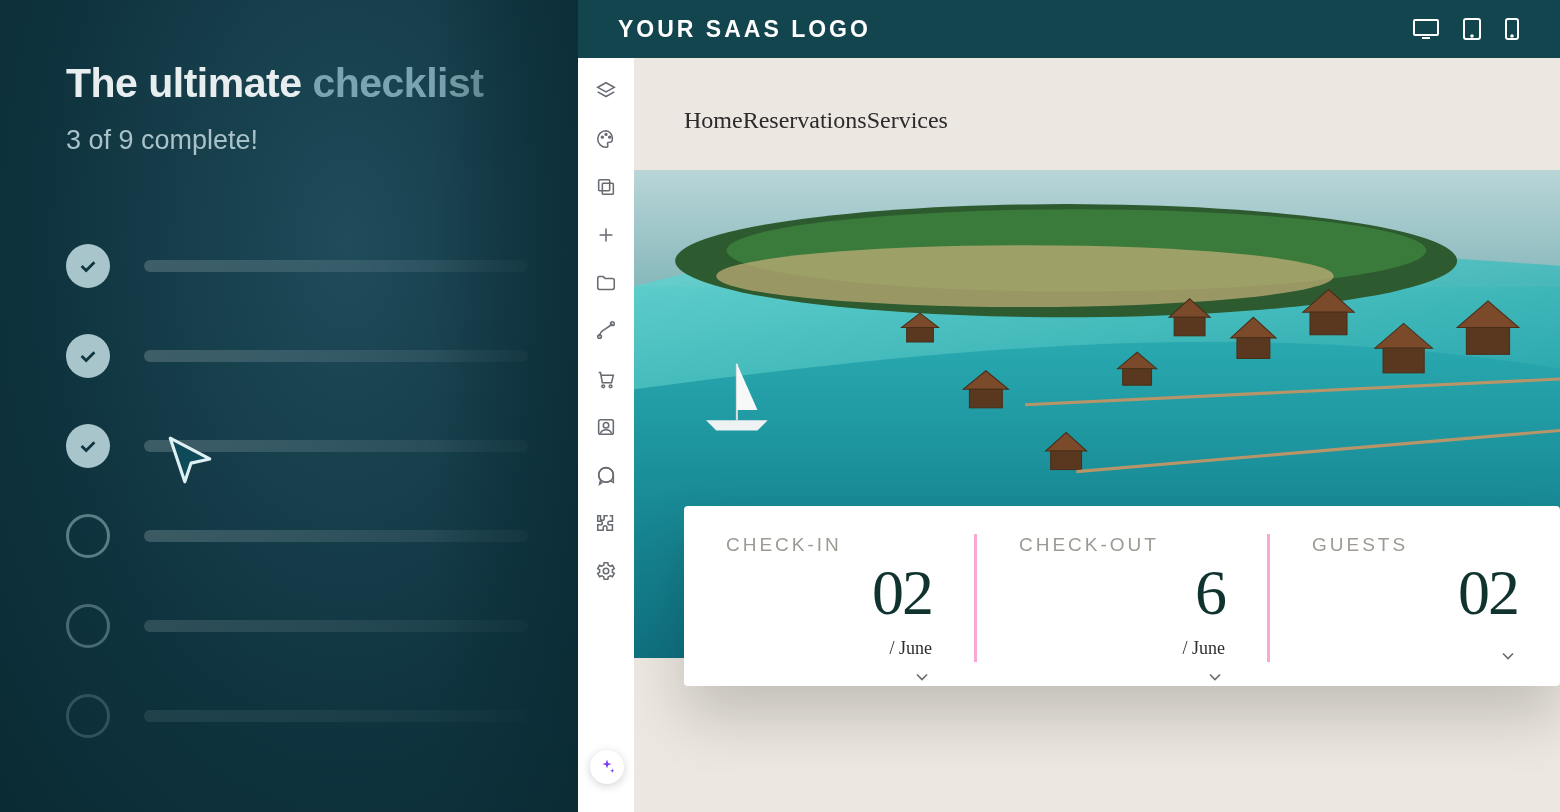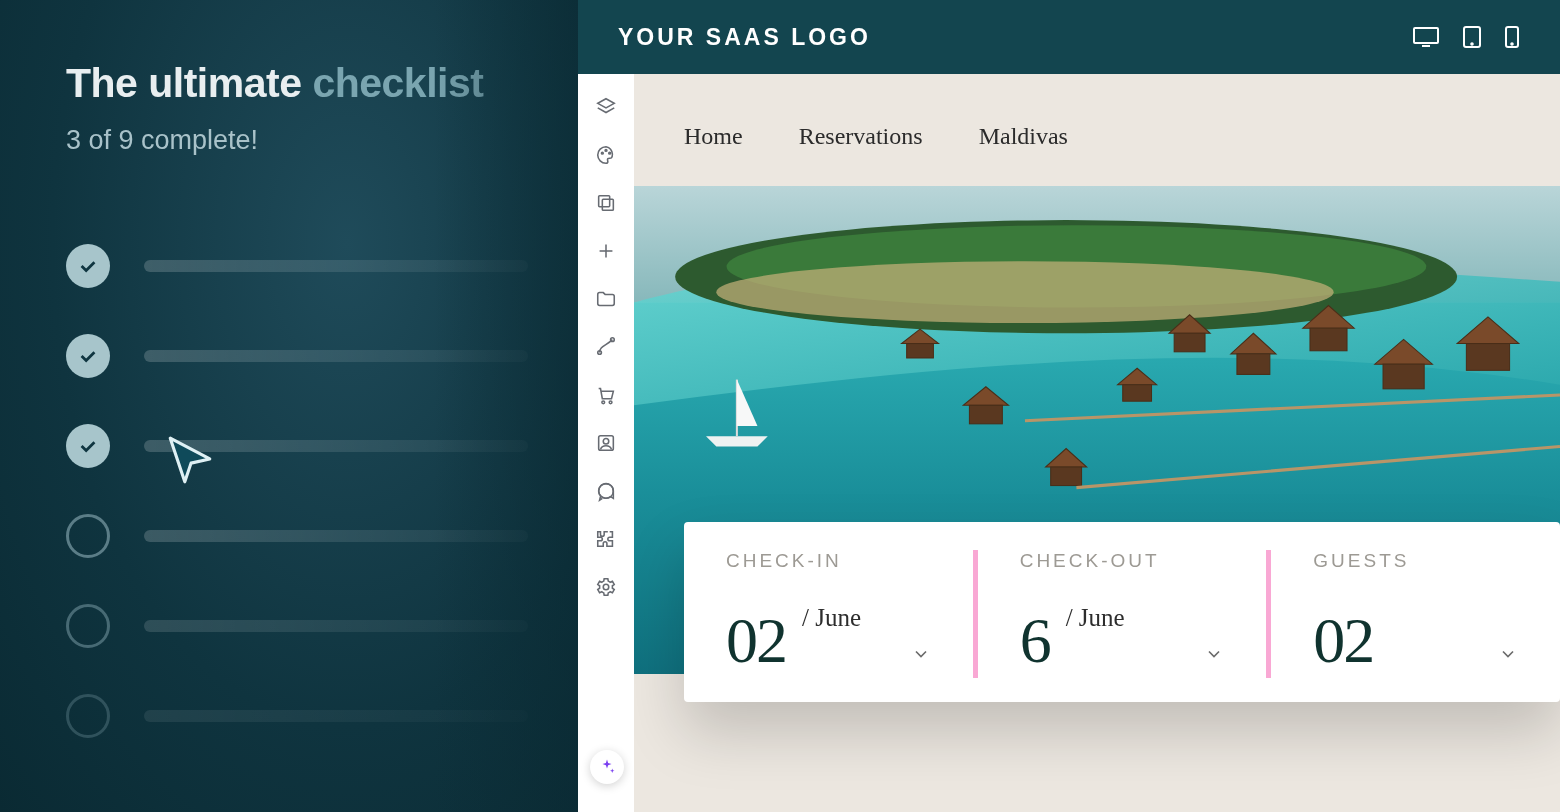--- a/index.html
+++ b/index.html
@@ -45,21 +45,21 @@
   
   .cursor {
     position:absolute;
     left: 98px; top: 190px;
     width:52px; height:52px;
     pointer-events:none;
   }
 
   
   .right { flex:1; height:100%; display:flex; flex-direction:column; background:#13454f; position:relative; }
-  .topbar { height:74px; display:flex; align-items:center; padding:0 40px; color:#fff; }
+  .topbar { height:58px; display:flex; align-items:center; padding:0 40px; color:#fff; }
   .logo-text { font-size:23px; font-weight:800; letter-spacing:3px; }
   .spacer { flex:1; }
   .device-btns { display:flex; gap:22px; align-items:center; }
   .device-btns svg { display:block; color:#fff; }
 
   .workspace { flex:1; background:#fff; display:flex; overflow:hidden; }
 
   
   .icon-rail { width:56px; background:#fff; border-right:1px solid rgba(0,0,0,0); height:100%;
     display:flex; flex-direction:column; align-items:center; gap:26px; padding-top:22px; position:relative; }
@@ -69,21 +69,21 @@
   .fab {
     position:absolute; left:12px; bottom:28px;
     width:34px; height:34px; border-radius:50%;
     background:#fff; box-shadow:0 2px 10px rgba(0,0,0,.18);
     display:flex; align-items:center; justify-content:center; color:#7a3ff0;
   }
   .fab svg { width:18px; height:18px; }
 
   
   .canvas { flex:1; background:#ece7e0; position:relative; overflow:hidden; }
-  .site-nav { height:124px; display:flex; align-items:center; padding:16px 50px; gap:56px; }
+  .site-nav { height:124px; display:flex; align-items:center; padding:16px 50px; }
   .site-nav a {
     font-family: Georgia, 'Times New Roman', serif;
     font-size:24px; color:#2b2b2b; text-decoration:none;
   }
   .brand {
     margin-left:auto;
     font-family: Georgia, 'Times New Roman', serif;
     font-size:38px; font-weight:700; color:#0b2d2b;
     letter-spacing:1px;
   }
@@ -93,26 +93,26 @@
     overflow:hidden;
   }
   .hero svg { width:100%; height:100%; display:block; }
 
   .booking {
     position:absolute; left:50px; right:0; top:448px;
     height:180px; background:#fff; border-radius:4px;
     box-shadow:0 30px 60px rgba(0,0,0,.18);
     display:flex; padding:28px 0 24px;
   }
-  .field { flex:1; padding:0 42px; border-right:5px solid #f9a8d4; display:flex; flex-direction:column; justify-content:space-between; }
+  .field { flex:1; padding:0 42px; border-right:3px solid #f9a8d4; display:flex; flex-direction:column; justify-content:space-between; }
   .field:last-child { border-right:none; }
   .field .label { font-size:19px; letter-spacing:3px; color:#9d9a94; font-weight:500; }
-  .field .value { display:flex; align-items:flex-start; gap:16px; }
+  .field .value { display:flex; align-items:flex-end; gap:8px;flex-direction:column; }
   .field .big { font-family:Georgia,'Times New Roman',serif; font-size:64px; color:#10332f; letter-spacing:-2px; font-weight:400; }
-  .field .sub { font-family:Georgia,'Times New Roman',serif; font-size:25px; color:#2d2d2d; }
+  .field .sub { font-family:Georgia,'Times New Roman',serif; font-size:18px; color:#2d2d2d; }
   .field .chev { margin-left:auto; align-self:flex-end; width:20px; height:20px; color:#6b6b6b; margin-bottom:14px; }
 </style>
 </head>
 <body>
 
 <div class="left-panel">
   <div class="title-line">
     <span>The ultimate</span>
     <span class="accent">checklist</span>
   </div>
@@ -268,21 +268,21 @@
             <path d="M12 2l1.5 4.5L18 8l-4.5 1.5L12 14l-1.5-4.5L6 8l4.5-1.5z"></path>
             <path d="M19 14l.8 2.2L22 17l-2.2.8L19 20l-.8-2.2L16 17l2.2-.8z"></path>
           </svg>
       </div>
     </div>
 
     <div class="canvas">
       <div class="site-nav">
         <a>Home</a>
         <a>Reservations</a>
-        <a>Maldivas</a>
+        <a>Services</a>
       </div>
 
       <div class="hero">
         <svg viewBox="0 0 900 488" preserveAspectRatio="xMidYMid slice">
           <defs>
             <linearGradient id="sky" x1="0" y1="0" x2="0" y2="1">
               <stop offset="0" stop-color="#bcd7da"></stop>
               <stop offset="1" stop-color="#87b8bb"></stop>
             </linearGradient>
             <linearGradient id="water" x1="0" y1="0" x2="0" y2="1">

